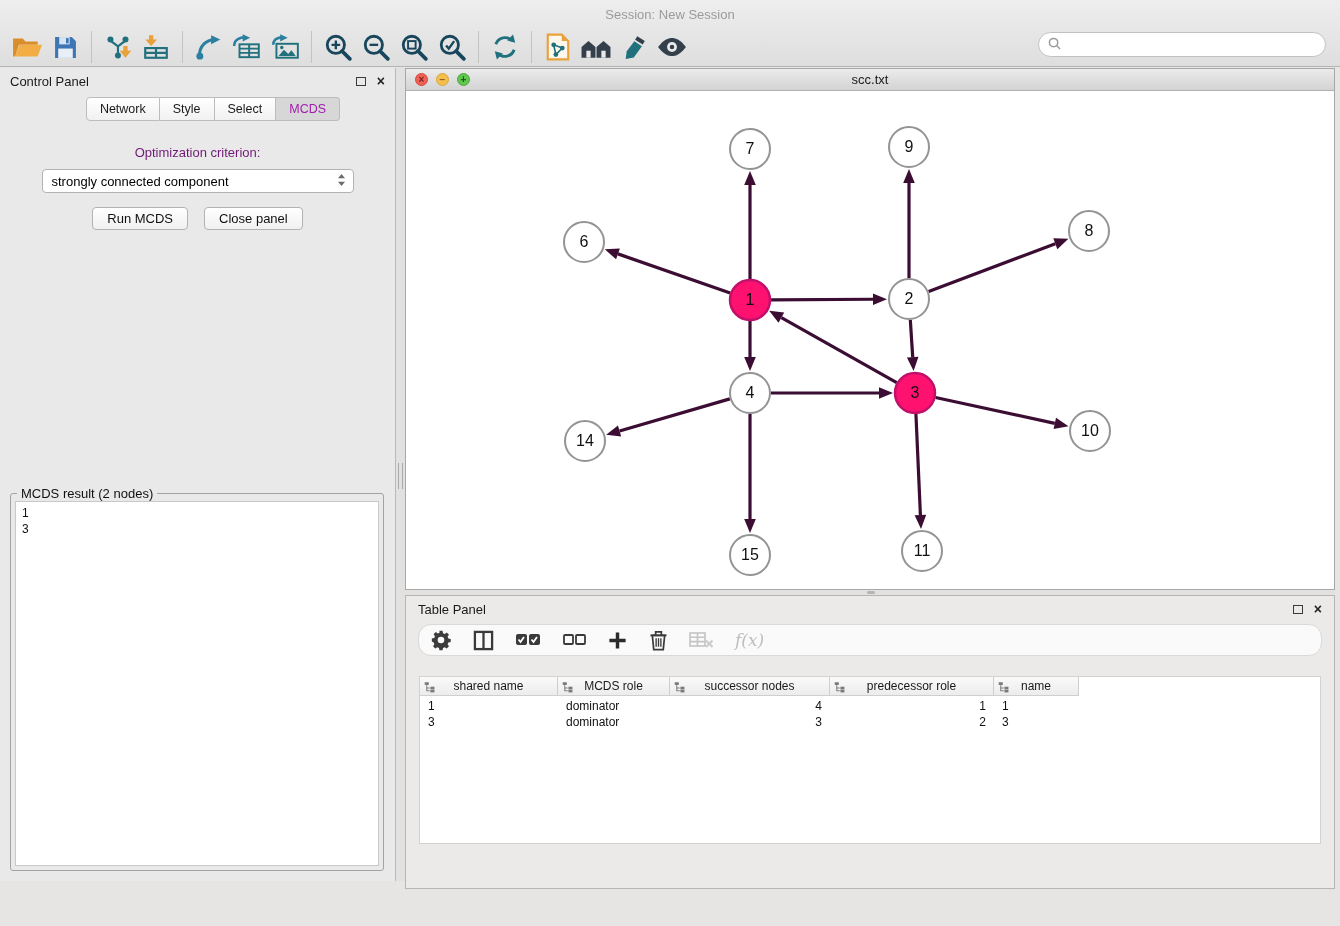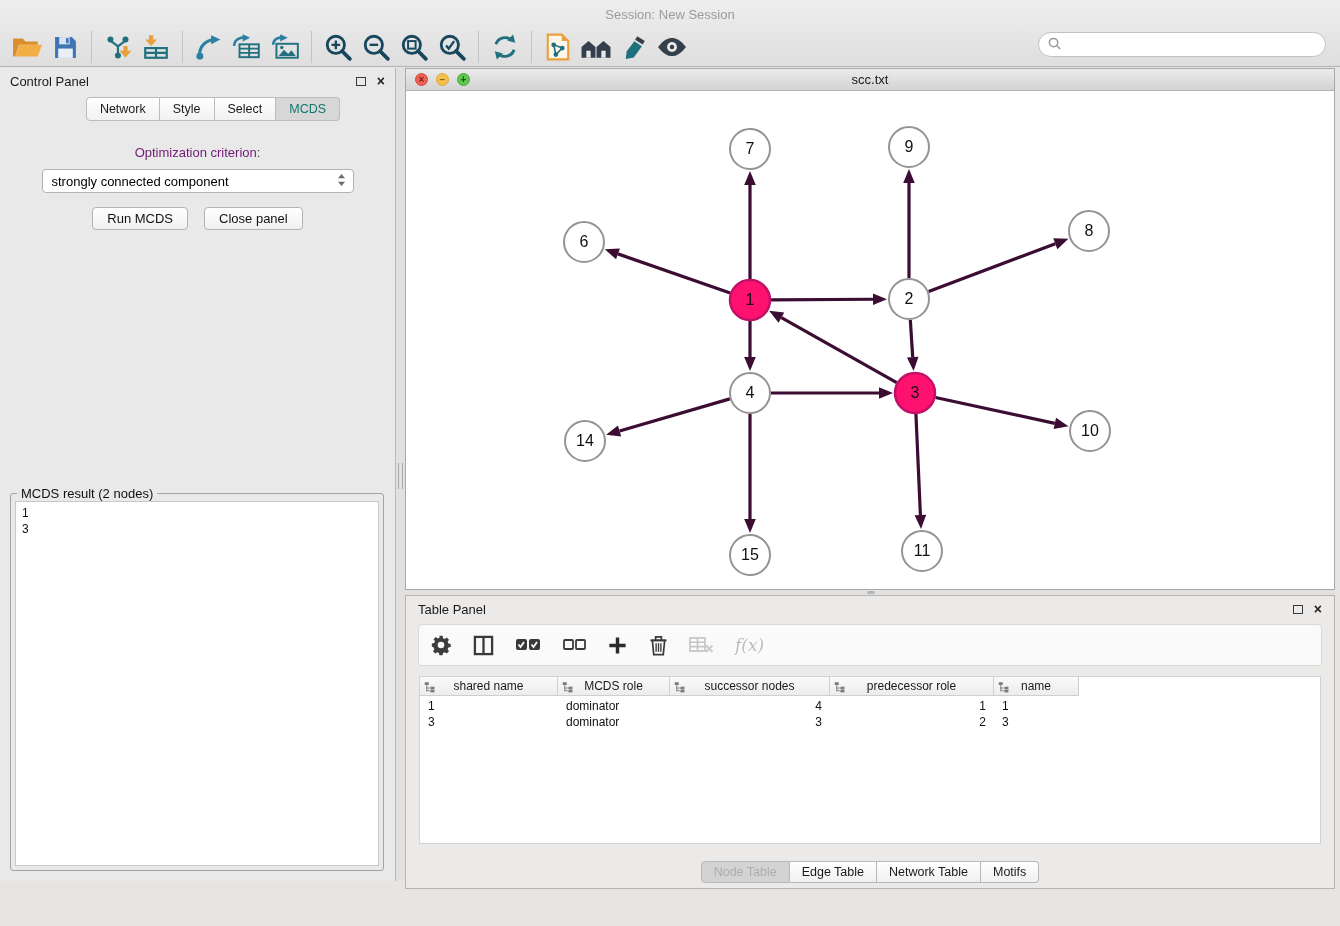--- a/index.html
+++ b/index.html
@@ -28,21 +28,21 @@
                    background:#e9e9e9; border-right:1px solid #b9b9b9; }
   .cp-header { height:26px; display:flex; align-items:center; padding:0 10px; font-size:13px; color:#1a1a1a; }
   .win-icons { margin-left:auto; display:flex; gap:11px; align-items:center; }
   .float-icon { width:10px; height:9px; border:1.6px solid #3a3a3a; display:inline-block; }
   .close-icon { font-size:14px; font-weight:bold; color:#222; line-height:10px; }
   .cp-tabs { display:flex; justify-content:center; margin-top:3px;padding-left:31px; }
   .cp-tab { font-size:12.5px; padding:4px 13px; background:linear-gradient(#ffffff,#f1f1f1);
             border:1px solid #bcbcbc; border-left:none; color:#1a1a1a; }
   .cp-tab:first-child { border-left:1px solid #bcbcbc; border-radius:4px 0 0 4px; }
   .cp-tab:last-child { border-radius:0 4px 4px 0; }
-  .cp-tab.active { background:#d7d7d7; color:#0f766e; }
+  .cp-tab.active { background:#d7d7d7; color:#a21caf; }
   .opt-label { text-align:center; margin-top:24px; font-size:13px; color:#701a75; }
   .dropdown { margin:9px auto 0; width:312px; height:24px; background:#fff;
               border:1px solid #b3b3b3; border-radius:4px; display:flex; align-items:center;
               padding:0 7px 0 9px; font-size:13px; }
   .dropdown .val { flex:1; }
   .cp-buttons { display:flex; justify-content:center; gap:16px; margin-top:14px; }
   .btn { font-size:13px; padding:3px 14px; background:linear-gradient(#ffffff,#f0f0f0);
          border:1px solid #b3b3b3; border-radius:4px; font-family:inherit; color:#111; }
   .result-box { position:absolute; left:10px; top:425px; width:374px; height:378px;
                 border:1px solid #a3a3a3; border-radius:3px; }
@@ -73,22 +73,22 @@
   .tl.red { background:#ee6156; border:1px solid #d8473c; color:#7c1f17; }
   .tl.yellow { background:#f5bf4e; border:1px solid #dba63c; color:#8a6116; }
   .tl.green { background:#61c64f; border:1px solid #4ca83d; color:#1d5c14; }
   .nw-canvas { position:absolute; left:0; top:22px; width:928px; height:498px; background:#fff; }
   svg text { font-family:"Liberation Sans",sans-serif; }
 
   
   .table-panel { position:absolute; left:405px; top:595px; width:930px; height:294px;
                  background:#eceae9; border:1px solid #b5b5b5; }
   .tp-header { height:26px; display:flex; align-items:center; padding:0 12px; font-size:13px; color:#1a1a1a; }
-  .tp-toolbar { position:absolute; left:12px; right:12px; top:28px; height:42px; background:#fafafa;
-                border:1px solid #d9d9d9; border-radius:4px; display:flex; align-items:center;
+  .tp-toolbar { position:absolute; left:12px; right:12px; top:28px; height:32px; background:#fafafa;
+                border:1px solid #d9d9d9; border-radius:13px; display:flex; align-items:center;
                 gap:21px; padding-left:11px; }
   .tp-btn { display:flex; align-items:center; justify-content:center; }
   .fx-text { font-family:"DejaVu Serif",serif; font-style:italic; font-size:17px; color:#bdbdbd; }
   .tbl { position:absolute; left:13px; right:13px; top:80px; height:168px; background:#fff;
          border:1px solid #d2d2d2; overflow:hidden; }
   .tbl-header { display:flex; height:19px; }
   .tbl-hcell { position:relative; display:flex; align-items:center; justify-content:center;
                background:linear-gradient(#fafafa,#ececec); border-right:1px solid #cfcfcf;
                border-bottom:1px solid #cfcfcf; font-size:12px; color:#1a1a1a; }
   .tbl-hcell svg { position:absolute; left:4px; top:4px; }
@@ -551,22 +551,16 @@
           </div>
           <div class="tbl-row">
             <div class="tbl-cell" style="width: 138px; text-align: left;">3</div>
             <div class="tbl-cell" style="width: 112px; text-align: left;">dominator</div>
             <div class="tbl-cell" style="width: 160px; text-align: right;">3</div>
             <div class="tbl-cell" style="width: 164px; text-align: right;">2</div>
             <div class="tbl-cell" style="width: 85px; text-align: left;">3</div>
           </div>
         </div>
     </div>
-    <div class="tp-tabs" id="tp-tabs">
-        <div class="tp-tab active">Node Table</div>
-        <div class="tp-tab">Edge Table</div>
-        <div class="tp-tab">Network Table</div>
-        <div class="tp-tab">Motifs</div>
-      </div>
   </div>
 
 
 </div>
 
 </body></html>

